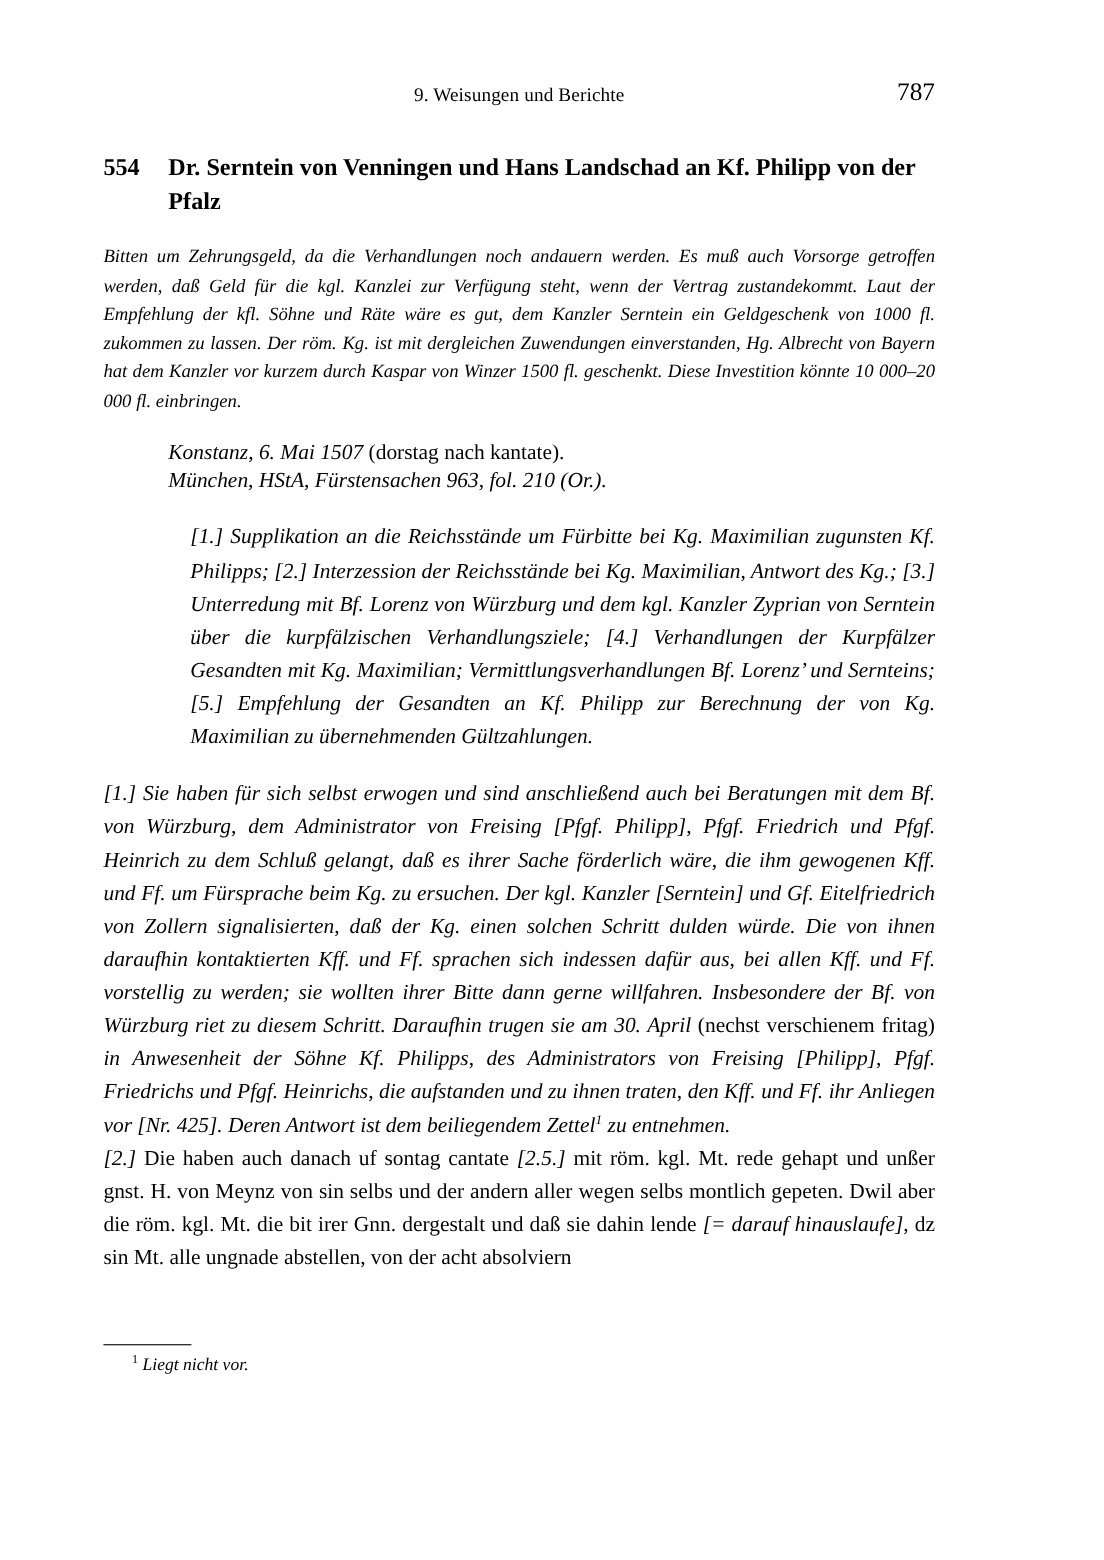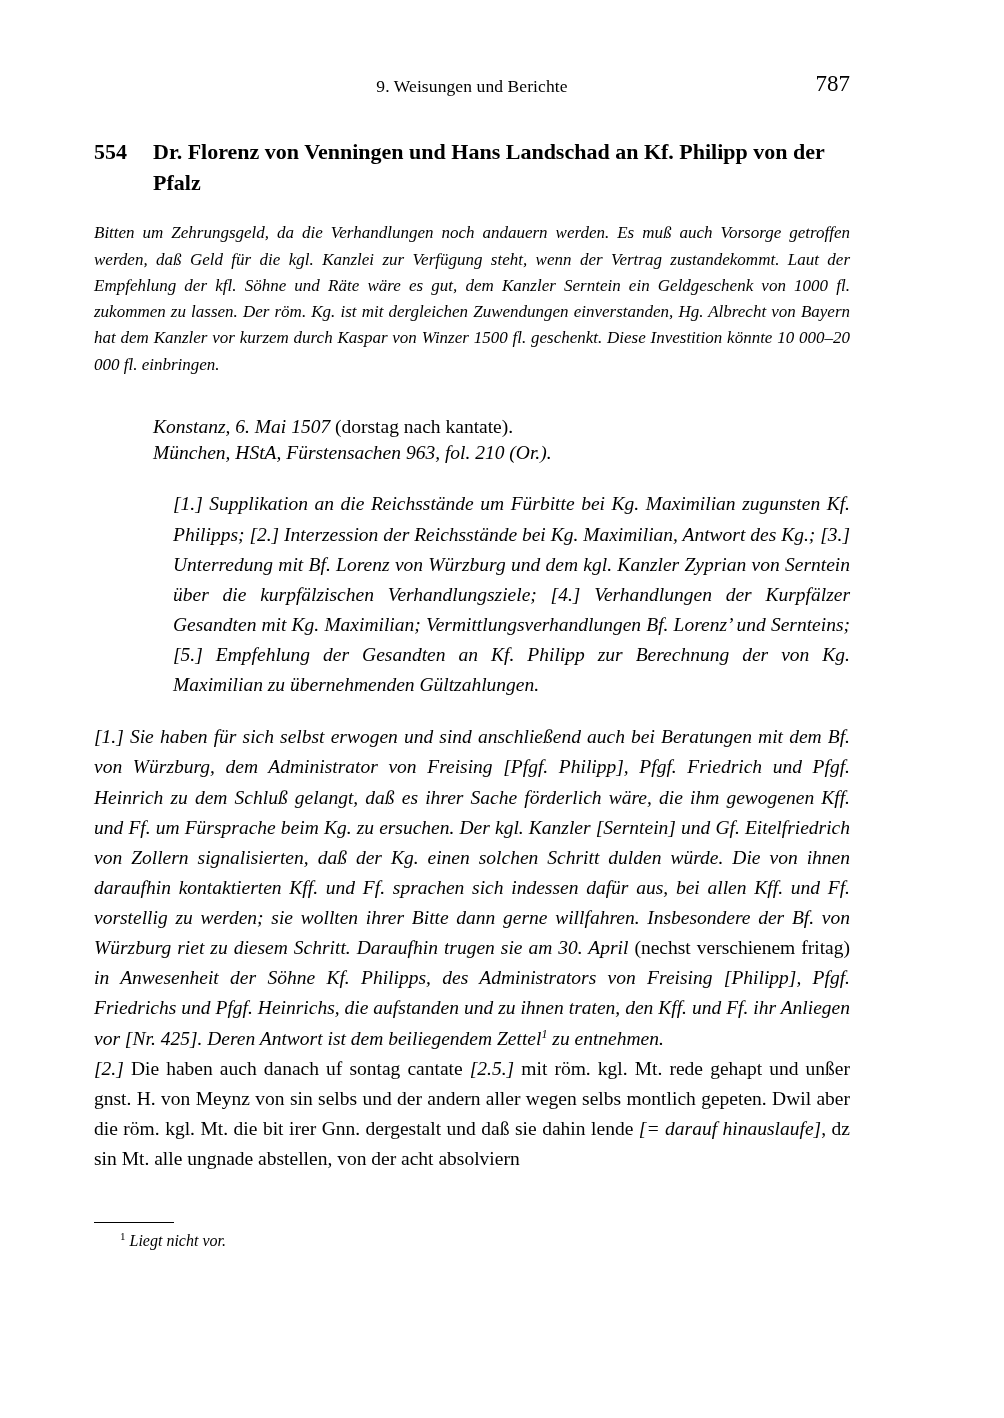--- a/index.html
+++ b/index.html
@@ -82,21 +82,21 @@
   .regest-indent {
     font-style: italic;
     font-size: 19.5px;
     line-height: 1.545;
     text-align: justify;
     margin-top: 24px;
     margin-left: 79px;
   }
   .source-block {
     margin-left: 59px;
-    margin-top: 36px;
+    margin-top: 21px;
     font-size: 19.5px;
     line-height: 1.32;
     font-style: italic;
   }
   .source-block .roman {
     font-style: normal;
   }
   .body-text {
     font-size: 19.5px;
     line-height: 1.545;
@@ -153,21 +153,21 @@
 <div class="page">
   <div class="content">
 
     <div class="running-head">
       <div class="rh-title">9. Weisungen und Berichte</div>
       <div class="rh-pageno">787</div>
     </div>
 
     <div class="entry-head">
       <div class="entry-num">554</div>
-      <div class="entry-title">Dr. Florenz von Venningen und Hans Landschad an Kf. Philipp von der Pfalz</div>
+      <div class="entry-title">Dr. Serntein von Venningen und Hans Landschad an Kf. Philipp von der Pfalz</div>
     </div>
 
     <p class="regest">Bitten um Zehrungsgeld, da die Verhandlungen noch andauern werden. Es muß auch Vorsorge getroffen werden, daß Geld für die kgl. Kanzlei zur Verfügung steht, wenn der Vertrag zustandekommt. Laut der Empfehlung der kfl. Söhne und Räte wäre es gut, dem Kanzler Serntein ein Geldgeschenk von 1000 fl. zukommen zu lassen. Der röm. Kg. ist mit dergleichen Zuwendungen einverstanden, Hg. Albrecht von Bayern hat dem Kanzler vor kurzem durch Kaspar von Winzer 1500 fl. geschenkt. Diese Investition könnte 10 000–20 000 fl. einbringen.</p>
 
     <div class="source-block">
       <div><span>Konstanz, 6. Mai 1507</span><span class="roman"> (dorstag nach kantate).</span></div>
       <div>München, HStA, Fürstensachen 963, fol. 210 (Or.).</div>
     </div>
 
 

